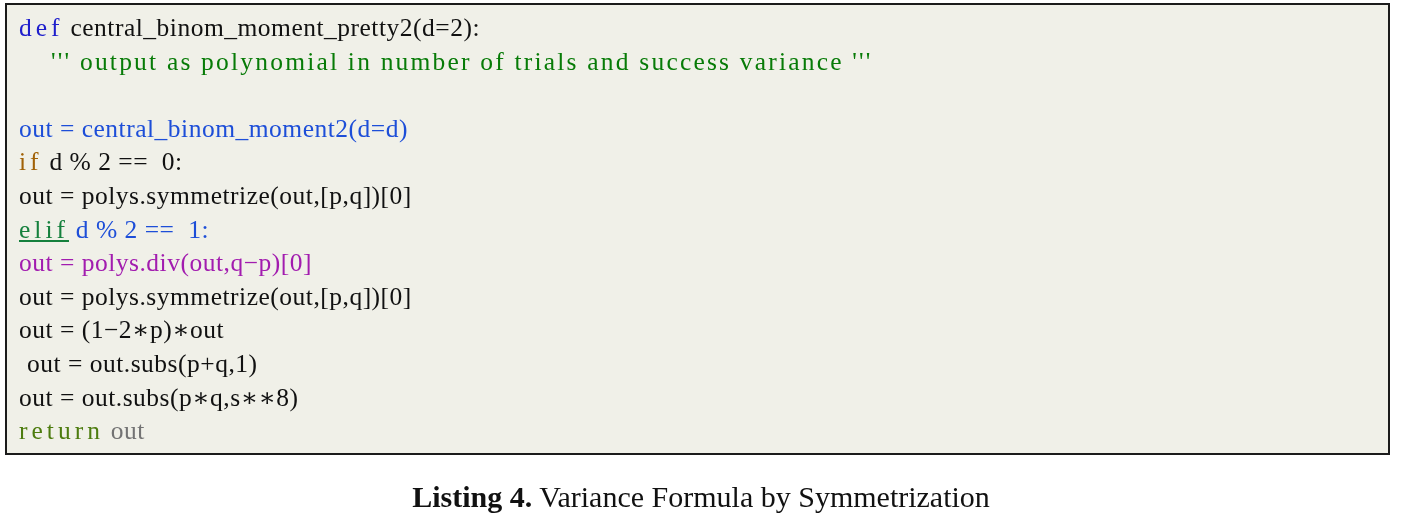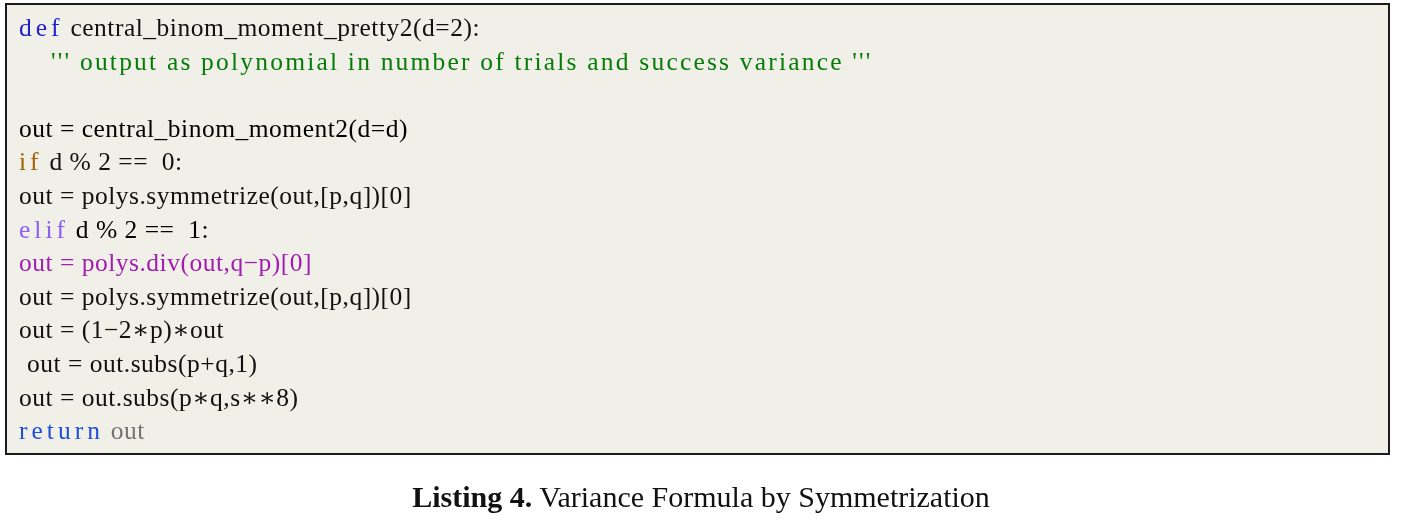--- a/index.html
+++ b/index.html
@@ -98,30 +98,30 @@
 </head>
 <body>
 
 <div class="page">
 
   <div class="listing-box" style="background: rgb(240, 240, 232); border-color: rgb(27, 27, 27);">
     <div class="code-area">
         <div class="code-line"><span class="kw widest" style="color: rgb(31, 31, 204);">def</span><span class="plain" style="color: rgb(17, 17, 17);"> central_binom_moment_pretty2(d=2):</span></div>
         <div class="code-line"><span class="str wide" style="color: rgb(7, 123, 7); margin-left: 32px;">''' output as polynomial in number of trials and success variance '''</span></div>
         <div class="code-line blank">&nbsp;</div>
-        <div class="code-line"><span class="plain" style="color: #000000; margin-top: 19px;">out = central_binom_moment2(d=d)</span></div>
+        <div class="code-line"><span class="plain" style="color: #1d4ed8; margin-top: 19px;">out = central_binom_moment2(d=d)</span></div>
         <div class="code-line"><span class="kw widest" style="color: #a16207;">if</span><span class="plain" style="color: rgb(17, 17, 17);"> d % 2 ==  0:</span></div>
         <div class="code-line"><span class="plain" style="color: rgb(17, 17, 17);">out = polys.symmetrize(out,[p,q])[0]</span></div>
-        <div class="code-line"><span class="kw widest" style="color: #8b5cf6;">elif</span><span class="plain" style="color: #000000;"> d % 2 ==  1:</span></div>
+        <div class="code-line"><span class="kw widest" style="color: #15803d; text-decoration: underline;">elif</span><span class="plain" style="color: #1d4ed8;"> d % 2 ==  1:</span></div>
         <div class="code-line"><span class="plain" style="color: #a21caf;">out = polys.div(out,q−p)[0]</span></div>
         <div class="code-line"><span class="plain" style="color: rgb(17, 17, 17);">out = polys.symmetrize(out,[p,q])[0]</span></div>
         <div class="code-line"><span class="plain" style="color: rgb(17, 17, 17);">out = (1−2∗p)∗out</span></div>
         <div class="code-line"><span class="plain" style="color: rgb(17, 17, 17); margin-left: 8px;">out = out.subs(p+q,1)</span></div>
         <div class="code-line"><span class="plain" style="color: rgb(17, 17, 17);">out = out.subs(p∗q,s∗∗8)</span></div>
-        <div class="code-line"><span class="kw widest" style="color: #1d4ed8;">return</span><span class="plain" style="color: #737373; text-align: center;"> out</span></div>
+        <div class="code-line"><span class="kw widest" style="color: #4d7c0f;">return</span><span class="plain" style="color: #737373; text-align: center;"> out</span></div>
       </div>
   </div>
 
   <div class="caption">
     <span class="caption-label">Listing 4.</span><span class="caption-text"> Variance Formula by Symmetrization</span>
   </div>
 
 </div>
 
 </body></html>

